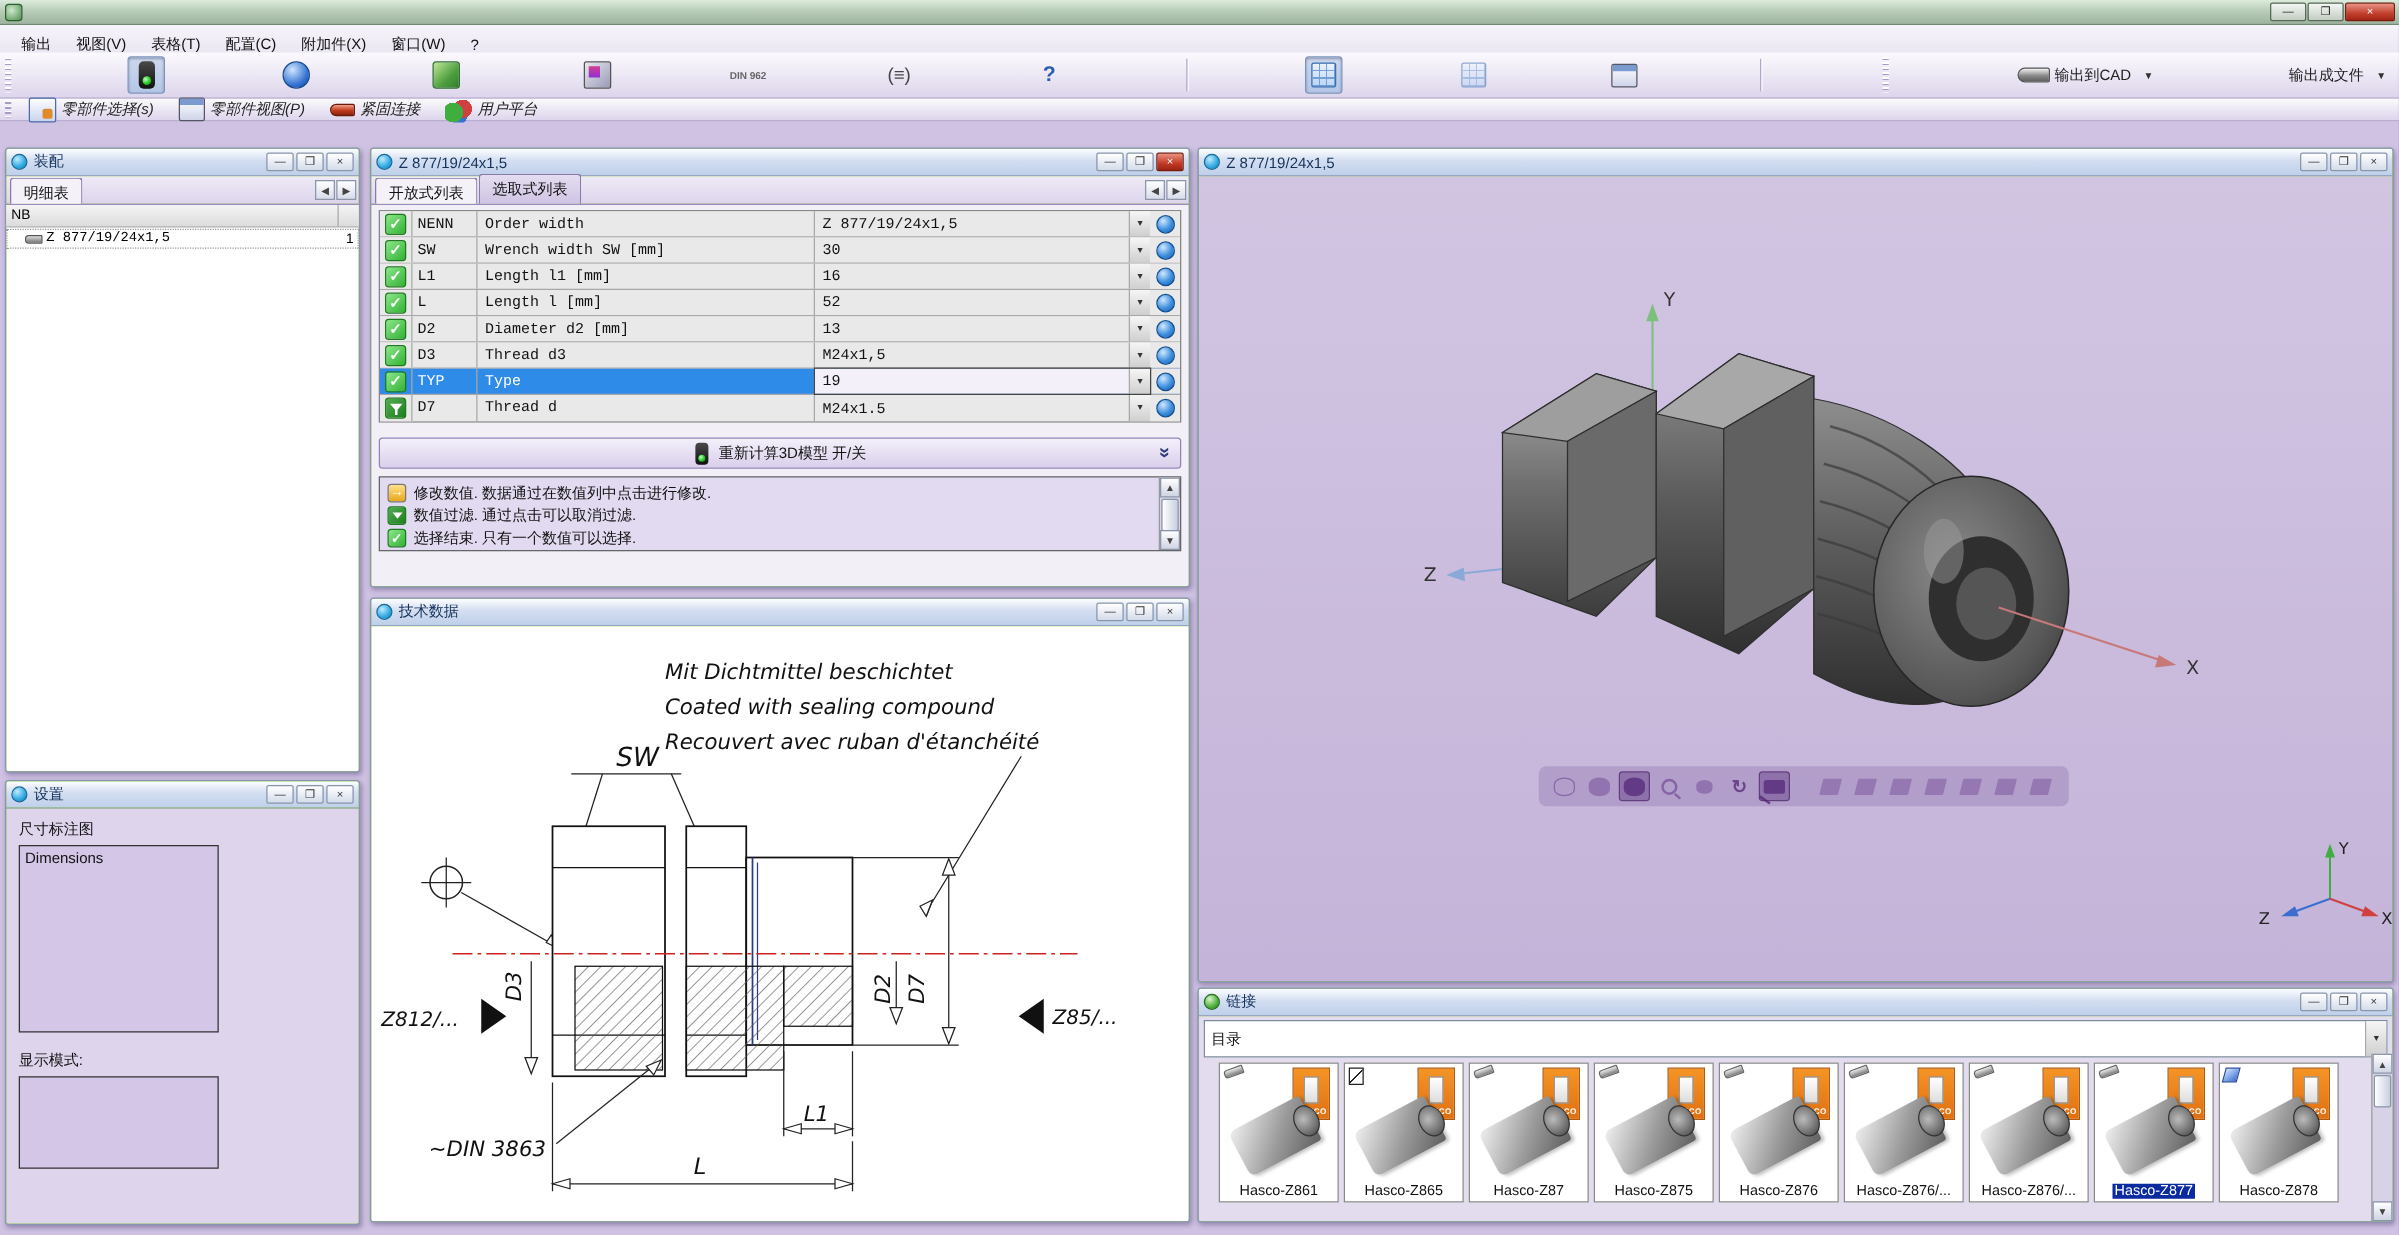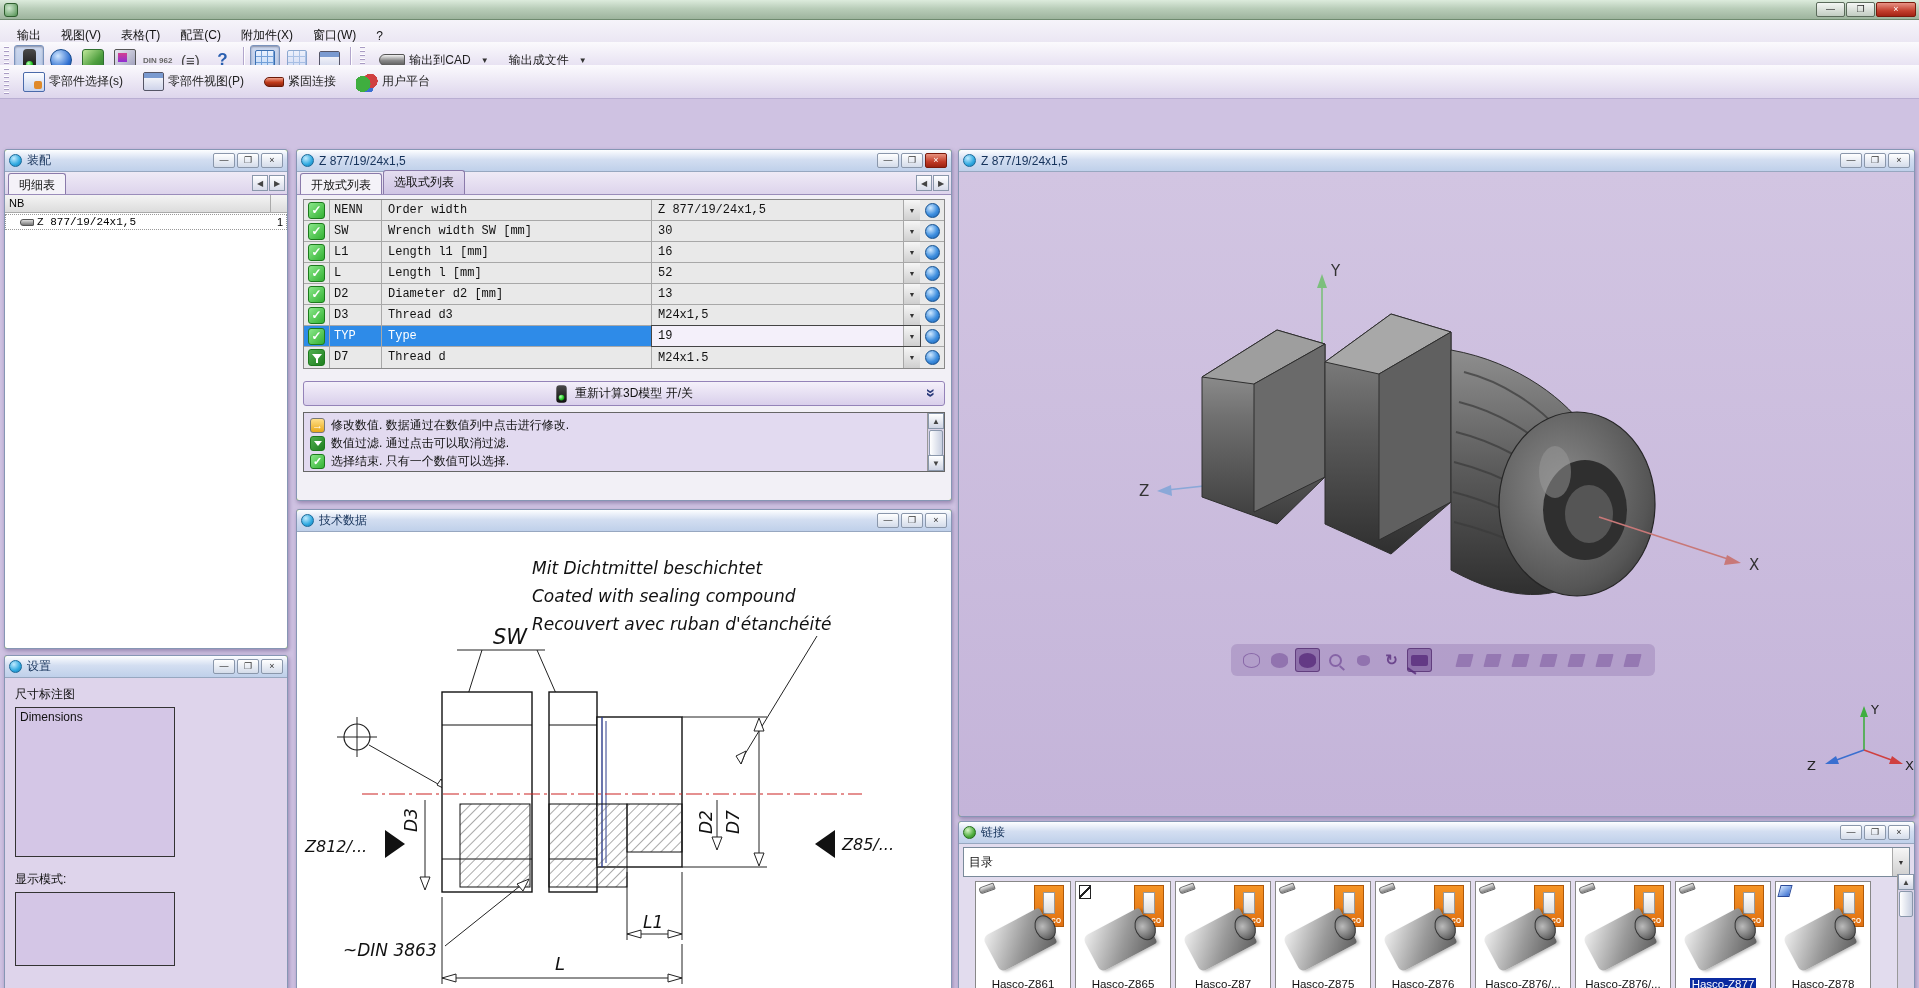--- a/index.html
+++ b/index.html
@@ -17,22 +17,22 @@
   .wbtn { width:29px; height:15px; border:1px solid #5a6a5a; border-radius:2px;
     background:linear-gradient(#f4f6f4,#c2cdc2); color:#222; font-size:9px; line-height:13px; text-align:center; }
   .wbtn.close { width:40px; background:linear-gradient(#e89385,#c33f2d 60%,#a32415); color:#fff; border-color:#7a1a0c; }
 
   .menubar { position:absolute; left:0; top:20px; width:100%; height:32px; background:linear-gradient(#f6f4fa,#e6e1f0);
     border-bottom:1px solid #b9aed2; display:flex; align-items:center; padding-left:8px; gap:2px; }
   .menuitem { padding:2px 9px; color:#111; }
 
   .toolbar { position:absolute; left:0; width:100%; background:linear-gradient(#fbfafd,#ddd5ec); border-bottom:1px solid #b9aed2;
     display:flex; align-items:center; }
-  .tb1 { top:42px; height:37px; }
-  .tb2 { top:65px; height:34px; }
+  .tb1 { top:42px; height:37px;justify-content:space-between; }
+  .tb2 { top:79px; height:18px;font-style:italic; }
   .grip { width:5px; height:80%; margin:0 4px; background:repeating-linear-gradient(#fff 0 1px,#a99cc4 1px 2px,transparent 2px 4px); }
   .tbtn { min-width:30px; height:30px; margin:0 1px; border:1px solid transparent; border-radius:3px;
     display:flex; align-items:center; justify-content:center; gap:4px; color:#222; }
   .tbtn.pressed { background:linear-gradient(#cdd8ee,#b4c6e6); border-color:#7a93bd; box-shadow:inset 0 1px 2px rgba(0,0,30,.35); }
   .tbtn.textbtn { padding:0 8px; }
   .tsep { width:1px; height:26px; background:#b2a6cc; margin:0 5px; box-shadow:1px 0 0 #fff; }
   .drop { font-size:8px; color:#333; margin-left:6px; }
 
   
   .g-light { width:13px; height:22px; background:linear-gradient(#4a4a4a,#111); border-radius:4px; position:relative; }
@@ -54,21 +54,21 @@
   .g-window::before { content:""; position:absolute; left:0; top:0; right:0; height:5px; background:#7a9ad0; }
   .g-screw { width:26px; height:12px; background:linear-gradient(#f2f2f2,#8a8a8a 55%,#5f5f5f); border-radius:6px 2px 2px 6px; border:1px solid #555; }
   .g-screw.red { background:linear-gradient(#f0a08a,#c03a1a 55%,#8a2410); border-color:#6a1a08; width:20px; height:10px; }
   .g-partsel { width:22px; height:20px; background:linear-gradient(#fdfdff,#c8d4f0); border:1px solid #4a6aaa; border-radius:2px; position:relative; }
   .g-partsel::after { content:""; position:absolute; right:2px; bottom:2px; width:8px; height:8px; background:#e08a2a; border-radius:2px; }
   .g-users { width:22px; height:20px; background:radial-gradient(circle at 30% 60%,#3fae3f 0 40%,transparent 41%),
     radial-gradient(circle at 65% 45%,#d04040 0 40%,transparent 41%), radial-gradient(circle at 50% 75%,#3a70d0 0 35%,transparent 36%); }
 
   
   .panel { position:absolute; border:1px solid #8696b4; border-radius:3px; background:#84cc16;
-    box-shadow:1px 2px 4px rgba(40,20,80,.35); overflow:hidden;margin-top:31px; }
+    box-shadow:1px 2px 4px rgba(40,20,80,.35); overflow:hidden; }
   .ptitle { height:22px; background:linear-gradient(#fdfeff,#d3def1 45%,#bfd0ea); border-bottom:1px solid #97a7c0;
     display:flex; align-items:center; padding:0 4px; gap:5px; }
   .picon { width:13px; height:13px; border-radius:50%; background:radial-gradient(circle at 35% 30%,#bfeaff,#2fa9e0 60%,#1a7ab0); border:1px solid #1a6a9a; }
   .picon.green { background:radial-gradient(circle at 35% 30%,#d9f5c9,#4fae3f 60%,#2a7a20); border-color:#266e1c; }
   .ptext { color:#15325a; font-size:12px; white-space:nowrap; }
   .pbtns { margin-left:auto; display:flex; gap:2px; }
   .pbtn { width:22px; height:15px; border:1px solid #8a97ab; border-radius:2px; background:linear-gradient(#ffffff,#d4dcea);
     font-size:9px; line-height:13px; text-align:center; color:#333; }
   .pbtn.red { background:linear-gradient(#e8927f,#c13a26 60%,#9c2312); color:#fff; border-color:#7a1a0c; }
   .pbody { position:absolute; inset:22px 0 0 0; }

